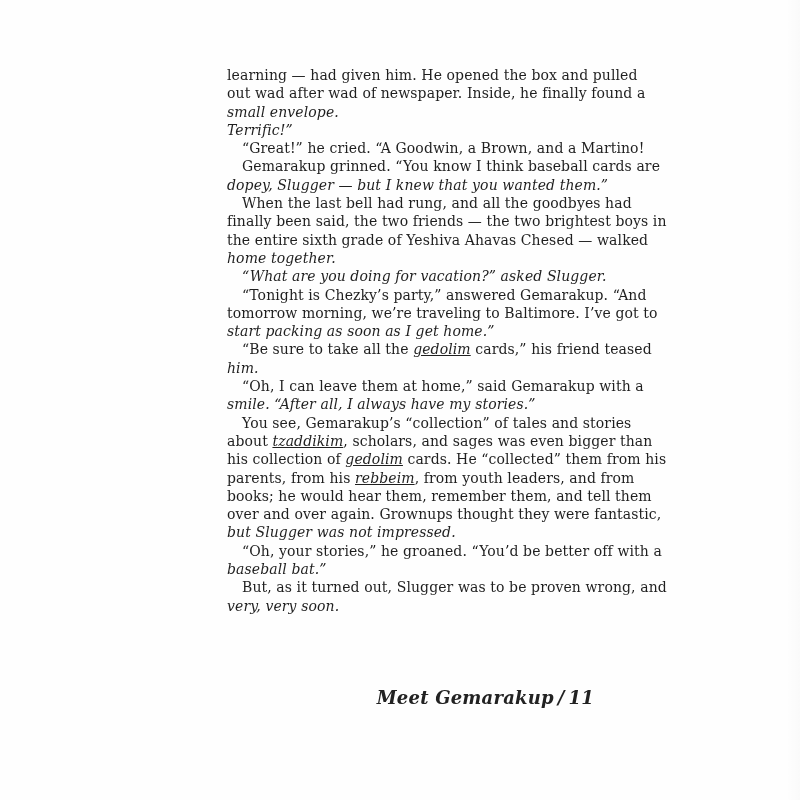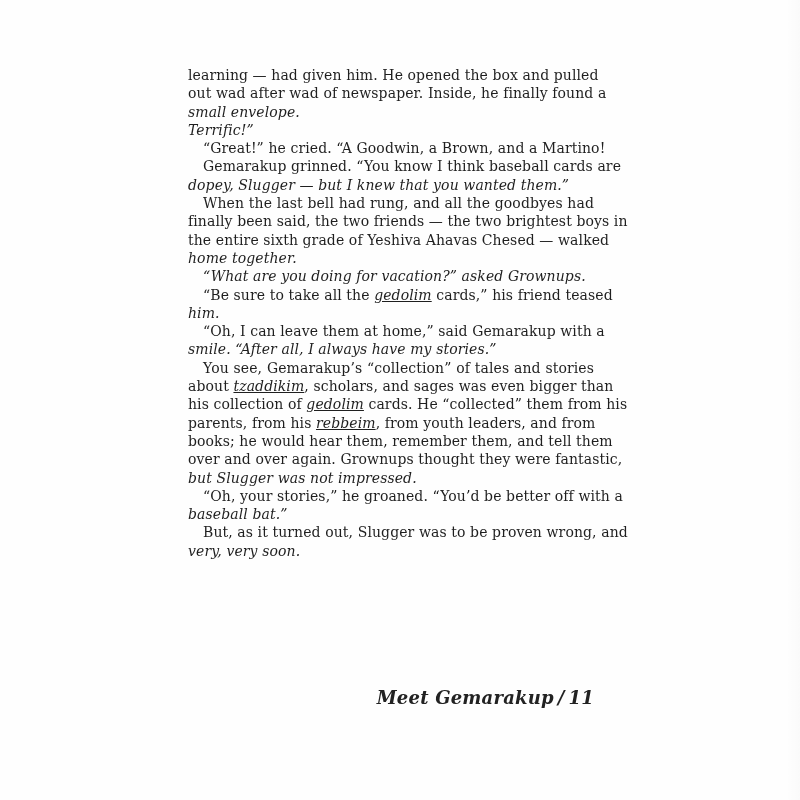--- a/index.html
+++ b/index.html
@@ -36,20 +36,21 @@
     line-height: 18.3px;
     letter-spacing: 0.1px;
   }
   .paragraph { margin: 0; }
   .line {
     text-align: justify;
     text-align-last: justify;
     white-space: nowrap;
     height: 18.3px;
     overflow: visible;
+    margin-left: 39px;
   }
   .line.para-end {
     text-align-last: left;
     font-style: italic;
   }
   .line.indent {
     padding-left: 15px;
   }
   .line i { font-style: italic; text-decoration: underline; }
   .page-footer {
@@ -89,21 +90,26 @@
         <div class="line indent"><span>Gemarakup grinned. “You know I think baseball cards are</span></div>
         <div class="line para-end"><span>dopey, Slugger — but I knew that you wanted them.”</span></div>
       </div>
       <div class="paragraph">
         <div class="line indent"><span>When the last bell had rung, and all the goodbyes had</span></div>
         <div class="line"><span>finally been said, the two friends — the two brightest boys in</span></div>
         <div class="line"><span>the entire sixth grade of Yeshiva Ahavas Chesed — walked</span></div>
         <div class="line para-end"><span>home together.</span></div>
       </div>
       <div class="paragraph">
-        <div class="line para-end indent"><span>“What are you doing for vacation?” asked Grownups.</span></div>
+        <div class="line para-end indent"><span>“What are you doing for vacation?” asked Slugger.</span></div>
+      </div>
+      <div class="paragraph">
+        <div class="line indent"><span>“Tonight is Chezky’s party,” answered Gemarakup. “And</span></div>
+        <div class="line"><span>tomorrow morning, we’re traveling to Baltimore. I’ve got to</span></div>
+        <div class="line para-end"><span>start packing as soon as I get home.”</span></div>
       </div>
       <div class="paragraph">
         <div class="line indent"><span>“Be sure to take all the </span><i>gedolim</i><span> cards,” his friend teased</span></div>
         <div class="line para-end"><span>him.</span></div>
       </div>
       <div class="paragraph">
         <div class="line indent"><span>“Oh, I can leave them at home,” said Gemarakup with a</span></div>
         <div class="line para-end"><span>smile. “After all, I always have my stories.”</span></div>
       </div>
       <div class="paragraph">

